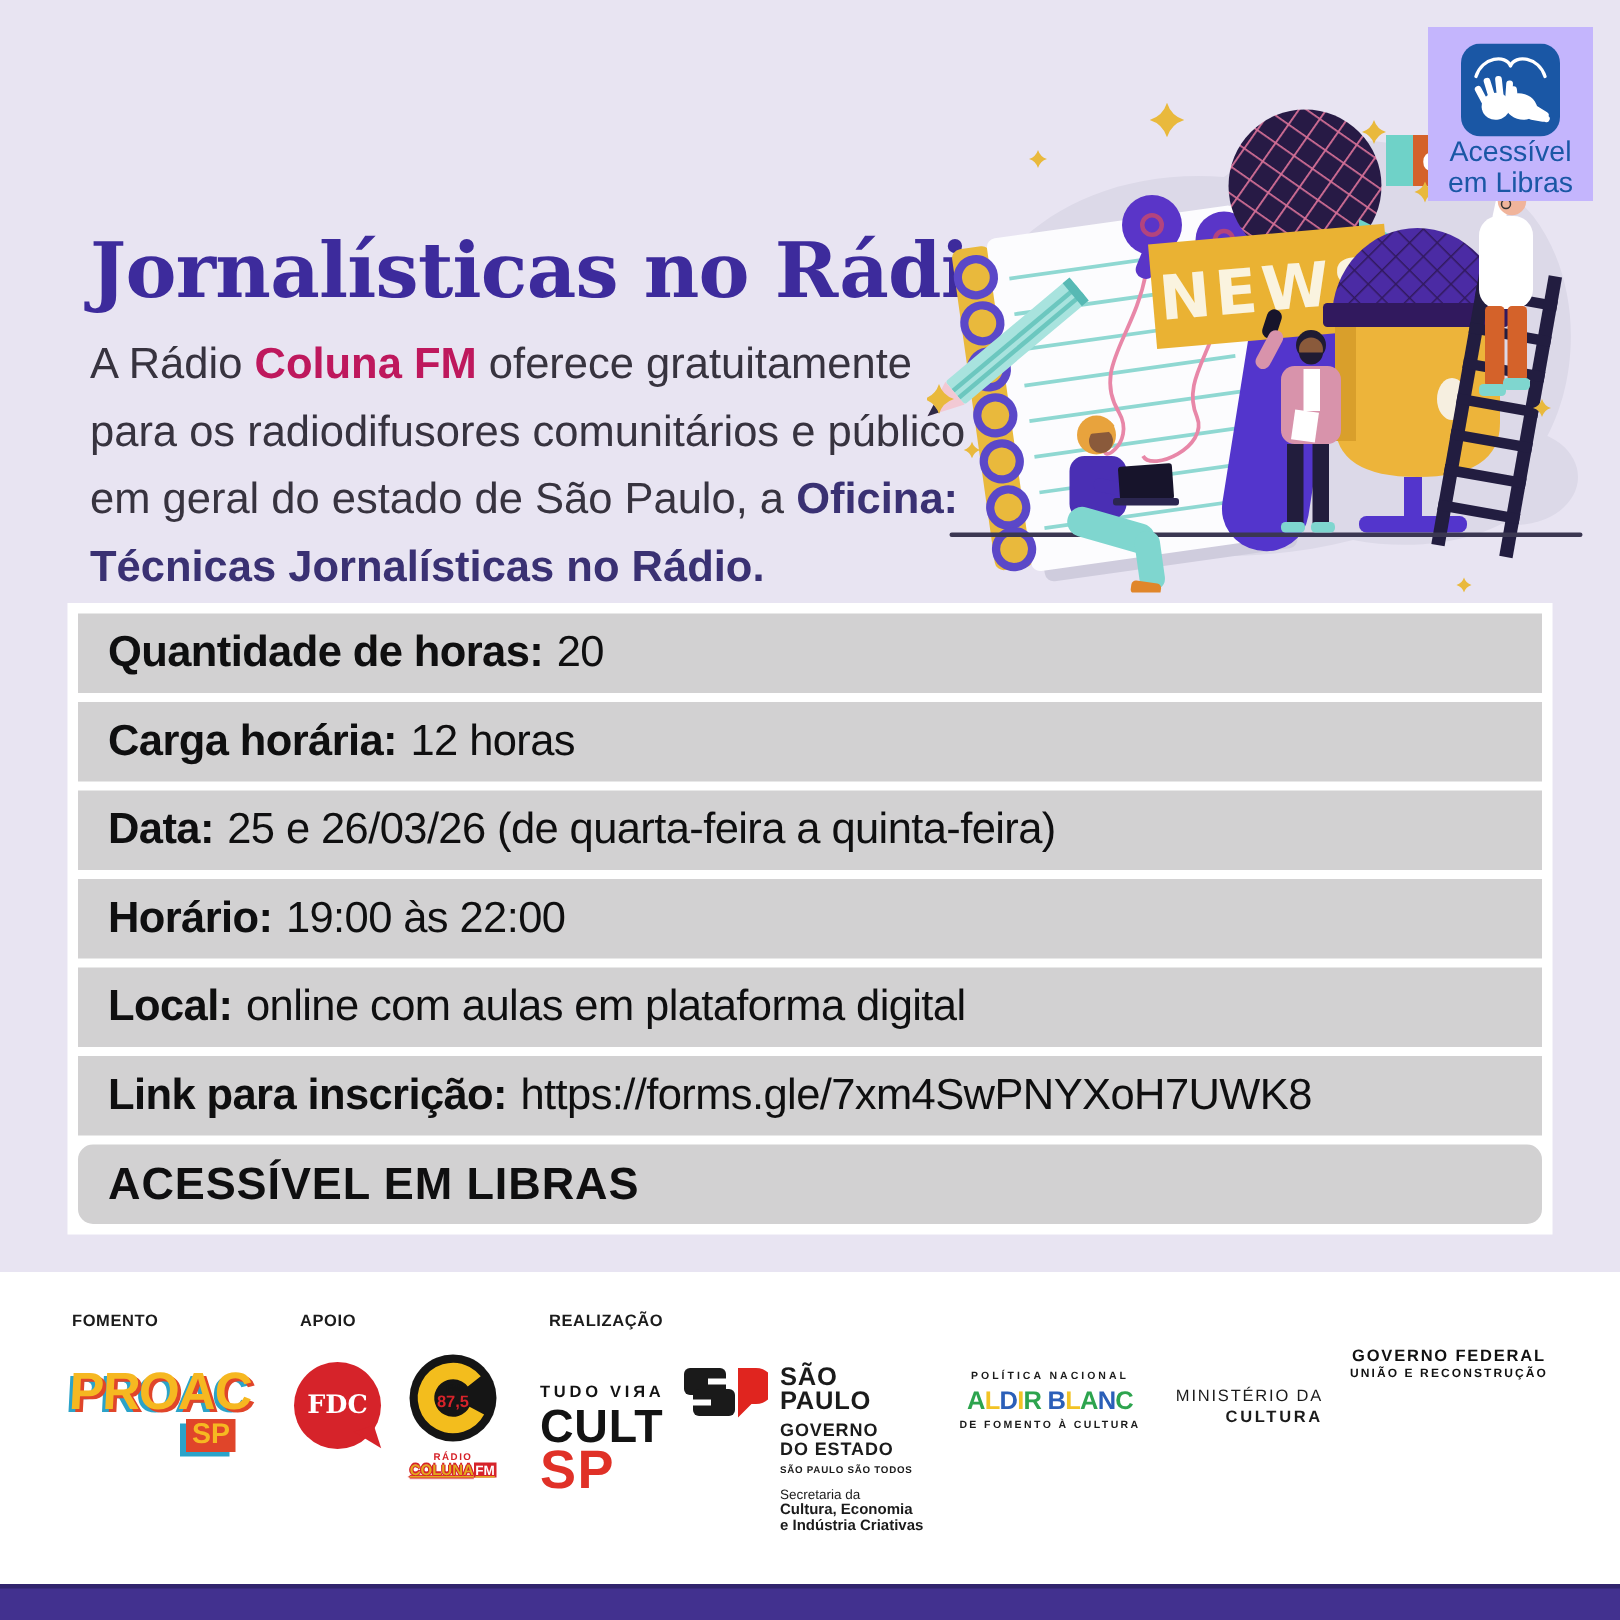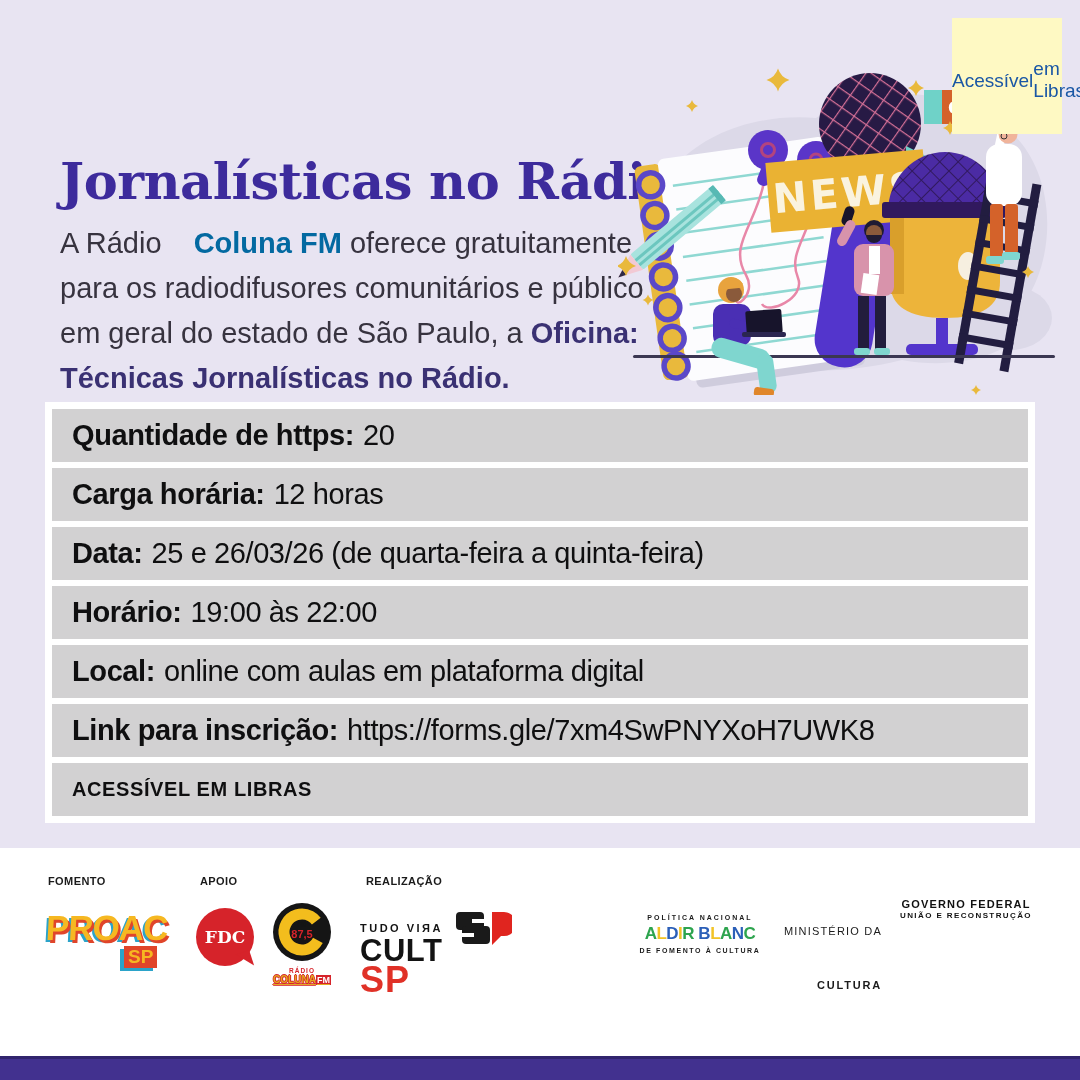--- a/index.html
+++ b/index.html
@@ -1,35 +1,35 @@
 <!DOCTYPE html>
 <html><head>
 <meta charset="utf-8">
 <style>
   html,body{margin:0;padding:0;background:#ffffff;}
   .canvas{position:relative;width:1080px;height:1080px;overflow:hidden;background:#e8e4f2;font-family:"Liberation Sans",sans-serif;}
 
   
   .title{position:absolute;left:60px;top:48px;width:640px;font-family:"DejaVu Serif",serif;font-weight:700;font-size:51px;line-height:66px;color:#3d2b9c;letter-spacing:-0.5px;}
   .intro{position:absolute;left:60px;top:192px;width:600px;font-size:29px;line-height:45px;color:#37333f;}
-  .intro .brand{font-weight:700;color:#0369a1;margin-left:24px;}
+  .intro .brand{font-weight:700;color:#be185d;}
   .intro .hl{font-weight:700;color:#3a3173;}
 
   .illus{position:absolute;left:618px;top:60px;width:445px;height:335px;}
 
-  .badge{position:absolute;left:952px;top:18px;width:110px;height:116px;background:#fef9c3;display:flex;flex-direction:row;align-items:center;justify-content:flex-start;padding-top:8px;box-sizing:border-box;z-index:5;}
+  .badge{position:absolute;left:952px;top:18px;width:110px;height:116px;background:#c4b5fd;display:flex;flex-direction:column;align-items:center;justify-content:flex-end;padding-top:8px;box-sizing:border-box;z-index:5;}
   .badge-text1{color:#1a57a5;font-size:19px;line-height:21px;}
   .badge-text2{color:#1a57a5;font-size:19px;line-height:22px;font-weight:400;}
 
   
   .panel{position:absolute;left:45px;top:402px;width:990px;background:#ffffff;padding:7px;box-sizing:border-box;display:flex;flex-direction:column;gap:6px;}
   .row{background:#d2d1d2;height:53px;display:flex;align-items:center;padding-left:20px;font-size:29px;color:#0f0f10;letter-spacing:-0.4px;white-space:nowrap;}
   .row .lbl{font-weight:700;}
   .row .val{margin-left:9px;font-weight:400;}
-  .row-caps{font-size:20px;font-weight:600;letter-spacing:0.6px;}
+  .row-caps{font-size:30px;font-weight:600;letter-spacing:0.6px;border-radius:10px;}
 
   
   .footer{position:absolute;left:0;top:848px;width:1080px;height:208px;background:#ffffff;color:#1b1b1b;}
   .flabel{position:absolute;top:27px;font-size:11px;font-weight:700;letter-spacing:0.4px;}
   .logo{position:absolute;}
 
   .proac{left:46px;top:62px;width:130px;}
   .proac-word{display:block;font-weight:900;font-size:35px;line-height:36px;letter-spacing:-1px;color:#f6b821;text-shadow:2.5px 2.5px 0 #e0452a,-2px 2px 0 #2ba3c9;transform:skewX(-3deg);}
   .proac-sp{display:inline-block;margin-left:78px;background:#e0452a;color:#f6b821;font-weight:900;font-size:19px;line-height:22px;padding:0 4px;box-shadow:-4px 3px 0 #2ba3c9;}
 
@@ -54,21 +54,21 @@
   .spgov-sec1{font-size:9px;font-weight:400;margin-top:7px;}
   .spgov-sec2{font-size:10px;font-weight:800;line-height:11px;}
 
   .aldir{left:618px;top:66px;width:164px;text-align:center;}
   .aldir-top{font-size:7px;font-weight:800;letter-spacing:2px;color:#1b1b1b;}
   .aldir-main{font-size:17px;font-weight:700;line-height:26px;letter-spacing:-0.5px;}
   .aldir-bot{font-size:7px;font-weight:800;letter-spacing:1.6px;color:#1b1b1b;}
 
   .minist{left:776px;top:76px;width:106px;text-align:right;}
   .minist-1{font-size:11px;letter-spacing:1.2px;font-weight:500;line-height:14px;}
-  .minist-2{font-size:11px;letter-spacing:1.8px;font-weight:800;line-height:14px;margin-top:40px;}
+  .minist-2{font-size:11px;letter-spacing:1.8px;font-weight:800;line-height:14px;}
 
   .brasil{left:892px;top:50px;width:148px;text-align:center;}
   .brasil-top{font-size:11px;font-weight:800;letter-spacing:1.2px;color:#111;}
   .brasil-main{font-size:34px;font-weight:900;line-height:34px;letter-spacing:-1px;}
   .brasil-bot{font-size:8px;font-weight:700;letter-spacing:1.4px;color:#111;margin-top:1px;}
 
   .bottombar{position:absolute;left:0;top:1056px;width:1080px;height:24px;background:#42318f;border-top:3px solid #31246d;box-sizing:border-box;}
 </style>
 </head>
 <body>
@@ -265,21 +265,21 @@
           <rect x="-6" y="-14" width="4.5" height="11" rx="2.2" transform="rotate(-24)"></rect>
         </g>
       </g>
     </svg>
     <span class="badge-text1">Acessível</span>
     <span class="badge-text2">em Libras</span>
   </div>
 
   <div class="panel">
     <div class="row">
-        <span class="lbl">Quantidade de https:</span>
+        <span class="lbl">Quantidade de horas:</span>
         <span class="val">20</span>
       </div>
     <div class="row">
         <span class="lbl">Carga horária:</span>
         <span class="val">12 horas</span>
       </div>
     <div class="row">
         <span class="lbl">Data:</span>
         <span class="val">25 e 26/03/26 (de quarta-feira a quinta-feira)</span>
       </div>
@@ -332,20 +332,30 @@
     </div>
 
     <div class="logo spgov">
       <svg width="56" height="44" viewBox="0 0 56 44">
         <rect x="0" y="2" width="28" height="18" rx="4" fill="#1a1a1a"></rect>
         <rect x="6" y="16" width="28" height="18" rx="4" fill="#1a1a1a"></rect>
         <rect x="16" y="9" width="12" height="4" fill="#ffffff"></rect>
         <rect x="6" y="23" width="12" height="4" fill="#ffffff"></rect>
         <path d="M36 2 h12 a12 12 0 0 1 0 24 h-3 l-9 9 Z" fill="#e0251f"></path>
       </svg>
+      <div class="spgov-col">
+        <span class="spgov-name">SÃO</span>
+        <span class="spgov-name">PAULO</span>
+        <span class="spgov-gov">GOVERNO</span>
+        <span class="spgov-gov" style="margin-top:0">DO ESTADO</span>
+        <span class="spgov-tag">SÃO PAULO SÃO TODOS</span>
+        <span class="spgov-sec1">Secretaria da</span>
+        <span class="spgov-sec2">Cultura, Economia</span>
+        <span class="spgov-sec2">e Indústria Criativas</span>
+      </div>
     </div>
 
     <div class="logo aldir">
       <div class="aldir-top">POLÍTICA NACIONAL</div>
       <div class="aldir-main"><span style="color: rgb(45, 164, 78);">A</span><span style="color: rgb(242, 195, 37);">L</span><span style="color: rgb(43, 95, 184);">D</span><span style="color: rgb(242, 195, 37);">I</span><span style="color: rgb(45, 164, 78);">R</span><span> </span><span style="color: rgb(43, 95, 184);">B</span><span style="color: rgb(242, 195, 37);">L</span><span style="color: rgb(45, 164, 78);">A</span><span style="color: rgb(43, 95, 184);">N</span><span style="color: rgb(45, 164, 78);">C</span></div>
       <div class="aldir-bot">DE FOMENTO À CULTURA</div>
     </div>
 
     <div class="logo minist">
       <div class="minist-1">MINISTÉRIO DA</div>

